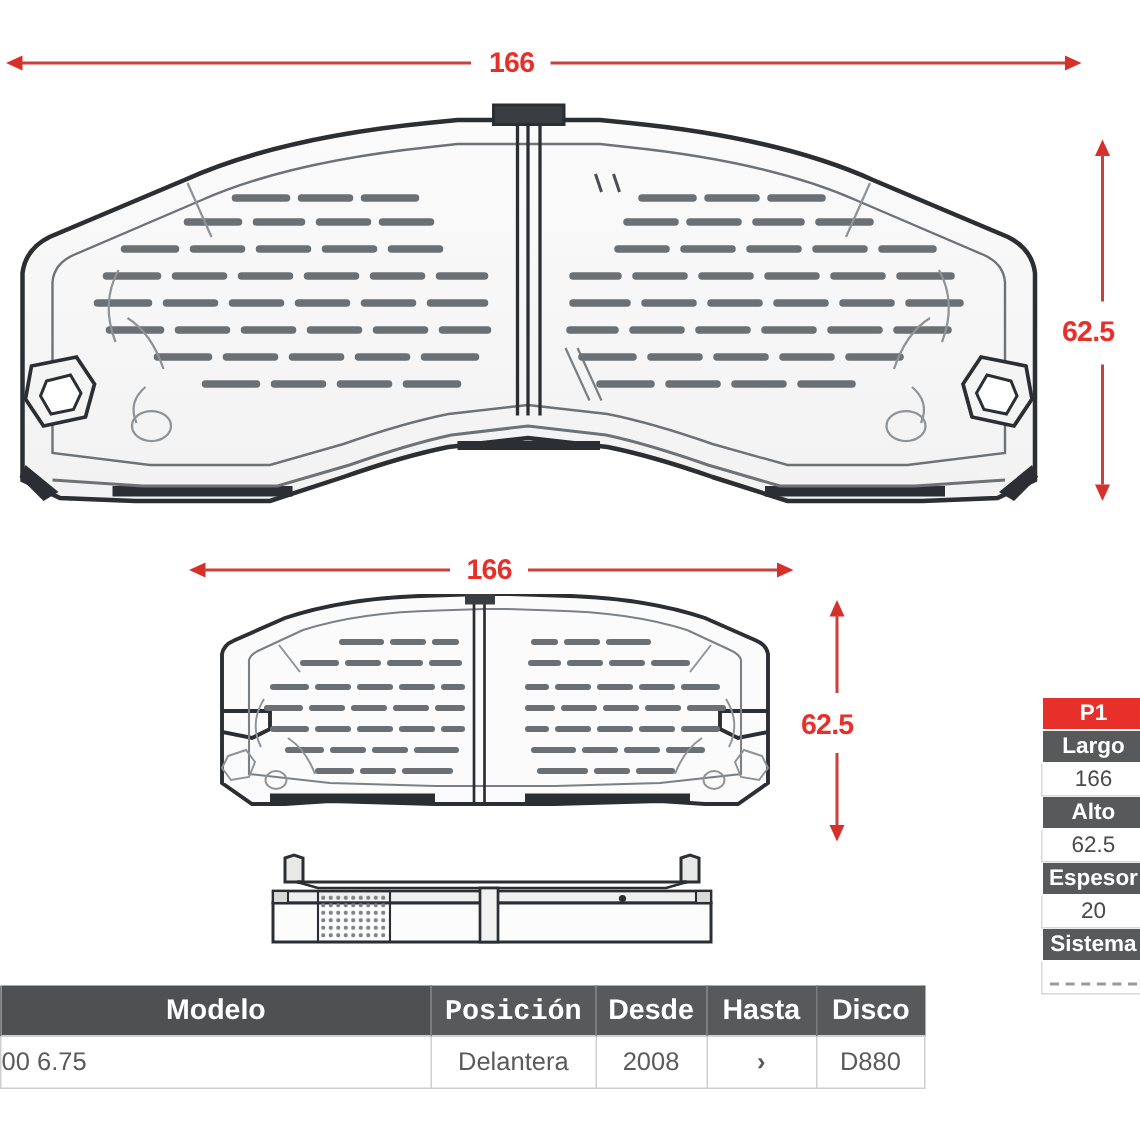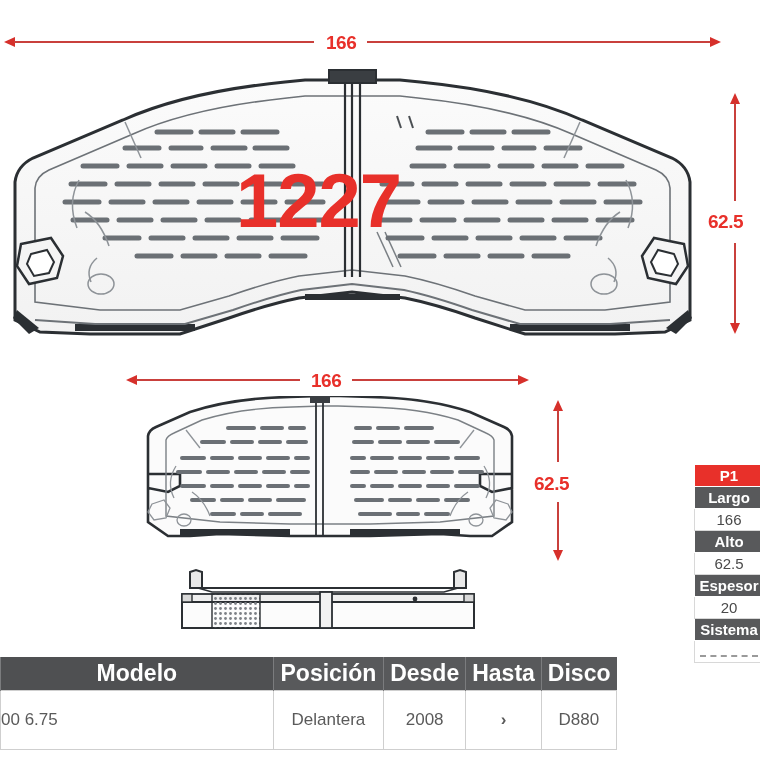--- a/index.html
+++ b/index.html
@@ -67,35 +67,35 @@
   
   #fitment{
     position:absolute;
     left:0px;top:657px;
     width:617px;
     border-collapse:collapse;
     font-family:"Liberation Sans", sans-serif;
   }
   #fitment th{
     background:#58595B;color:#ffffff;
-    font-size:23px;font-weight:bold;
+    font-size:19px;font-weight:bold;
     height:33px;
     border-left:1px solid #7b7c7e;
     white-space:nowrap;
     padding:0 6px;
   }
   #fitment th.modelo{background:#4f5052;}
   #fitment td{
     background:#ffffff;color:#5a5a5a;
     font-size:17px;
     height:34px;
     text-align:center;
     border:1px solid #cfcfcf;
     white-space:nowrap;
-    padding:12px 6px;
+    padding:0 6px;
   }
   #fitment td.modelo{text-align:left;padding-left:0;}
   .chev{font-weight:bold;color:#333;font-size:19px;}
 
   
   .draw{position:absolute;}
 </style>
 </head>
 <body>
 
@@ -426,21 +426,20 @@
     <rect x="44" y="28" width="48" height="34" fill="url(#hatch)" stroke="#2b2f33" stroke-width="1.4"></rect>
 
     <rect x="152" y="26" width="12" height="36" fill="#f2f2f2" stroke="#2b2f33" stroke-width="1.8"></rect>
 
     <circle cx="247" cy="33" r="2.4" fill="#2b2f33"></circle>
 
     <rect x="14" y="28" width="10" height="8" fill="#d9d9d9" stroke="#2b2f33" stroke-width="1.4"></rect>
     <rect x="296" y="28" width="10" height="8" fill="#d9d9d9" stroke="#2b2f33" stroke-width="1.4"></rect>
   </svg>
 
-  <div id="partnum" style="left:236px;top:163px;">1227</div>
 
   <table id="spec">
     <tbody>
         <tr class="hdr-red">
       <td>P1</td>
     </tr>
     <tr class="hdr">
       <td>Largo</td>
     </tr>
     <tr class="val">
@@ -466,21 +465,21 @@
         <span class="dashline"></span>
       </td>
     </tr>
   </tbody>
     </table>
 
   <table id="fitment">
     <thead>
       <tr>
         <th class="modelo" style="width:325px;">Modelo</th>
-        <th style="width:98px;">Posición</th>
+        <th style="width:98px;font-family:Liberation Mono, monospace;">Posición</th>
         <th style="width:62px;">Desde</th>
         <th style="width:62px;text-align:center;">Hasta</th>
         <th style="width:62px;">Disco</th>
       </tr>
     </thead>
     <tbody>
       <tr>
         <td class="modelo">00 6.75</td>
         <td>Delantera</td>
         <td>2008</td>

